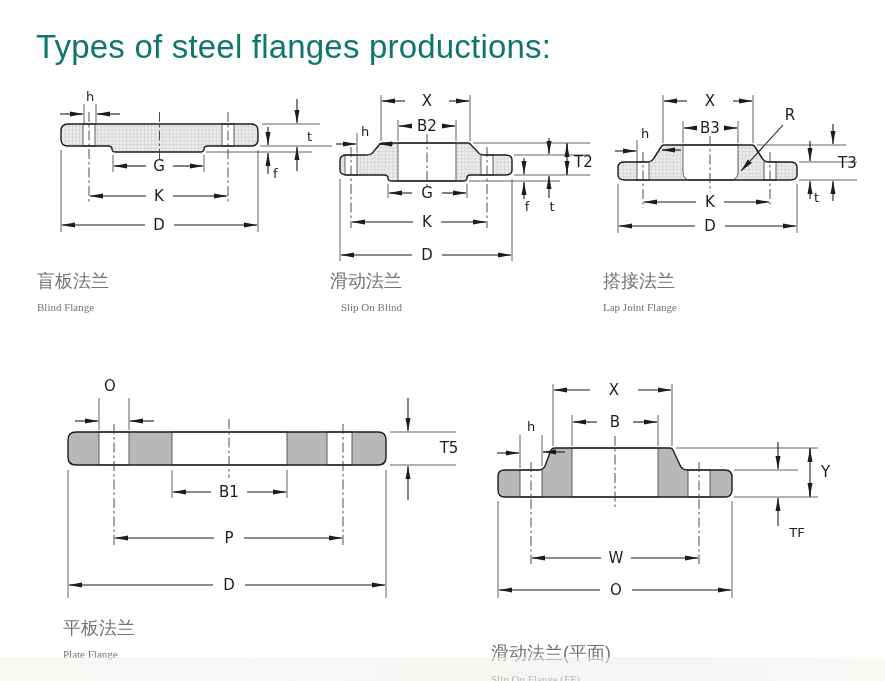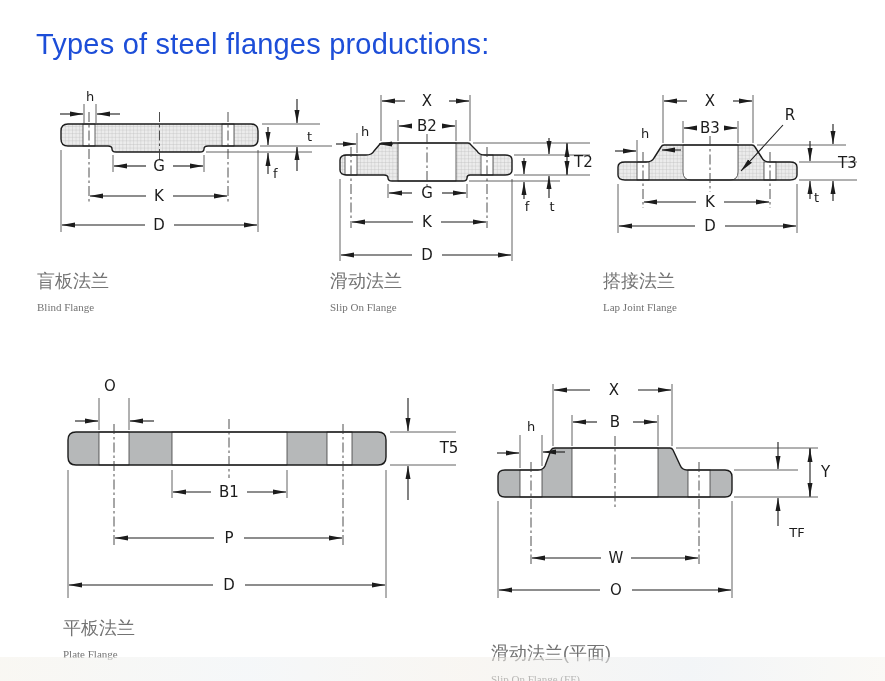--- a/index.html
+++ b/index.html
@@ -2,21 +2,21 @@
 <html><head>
 <meta charset="utf-8">
 <style>
   html,body{margin:0;padding:0;}
   body{
     width:885px;height:681px;position:relative;overflow:hidden;background:#ffffff;
     font-family:"Liberation Sans","DejaVu Sans",sans-serif;
   }
   .stage{position:absolute;left:0;top:0;width:885px;height:681px;}
   .title{
-    position:absolute;left:36px;top:28px;font-size:29px;color:#1d4ed8;
+    position:absolute;left:36px;top:28px;font-size:33px;color:#0f766e;
     letter-spacing:.2px;white-space:nowrap;
   }
   .cap{position:absolute;color:#737373;line-height:1.25;}
   .cap .cn{font-size:18px;display:block;}
   .cap .en{font-size:11px;display:block;margin-top:8px;font-family:Liberation Serif, serif;}
   .photo-hint{
     position:absolute;left:0;bottom:0;width:885px;height:24px;opacity:.55;
     background:linear-gradient(90deg,#f4f1e9 0%,#edf1f4 28%,#f3efe8 52%,#e9edf1 78%,#f6f4ee 100%);
   }
   svg{position:absolute;left:0;top:0;}
@@ -329,23 +329,23 @@
         <line class="dim" x1="632" y1="590" x2="731" y2="590" marker-end="url(#arw)"></line>
         <text class="lbl" x="616" y="595">O</text>
       </g>
     </g>
   </svg>
 
   <div class="cap" style="left:37px;top:270px;">
     <span class="cn">盲板法兰</span>
     <span class="en">Blind Flange</span>
   </div>
-  <div class="cap" style="left:330px;top:270px;">
+  <div class="cap" style="left:330px;top:270px;text-align:right;">
     <span class="cn">滑动法兰</span>
-    <span class="en">Slip On Flange</span>
+    <span class="en">Slip On Blind</span>
   </div>
   <div class="cap" style="left:603px;top:270px;">
     <span class="cn">搭接法兰</span>
     <span class="en">Lap Joint Flange</span>
   </div>
   <div class="cap" style="left:63px;top:617px;">
     <span class="cn">平板法兰</span>
     <span class="en">Plate Flange</span>
   </div>
   <div class="cap" style="left:491px;top:642px;">

